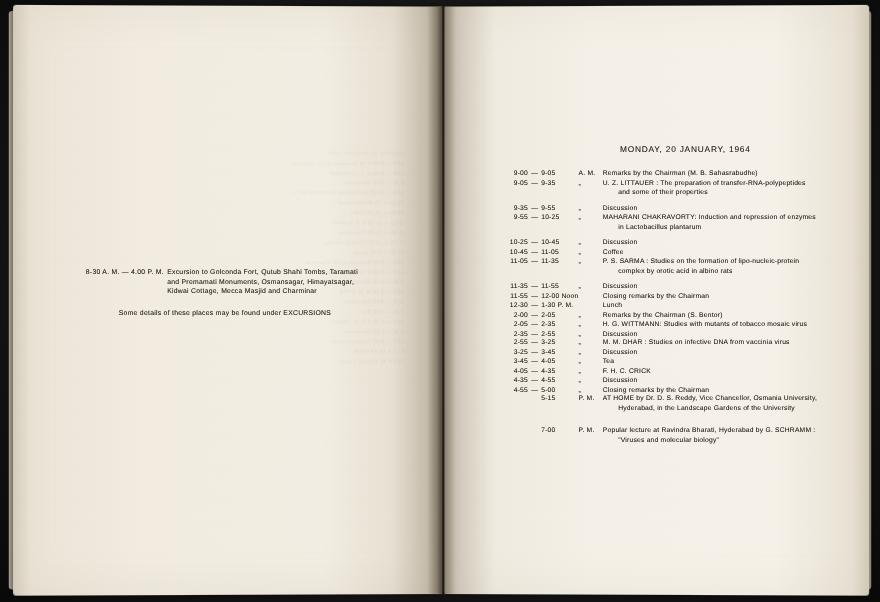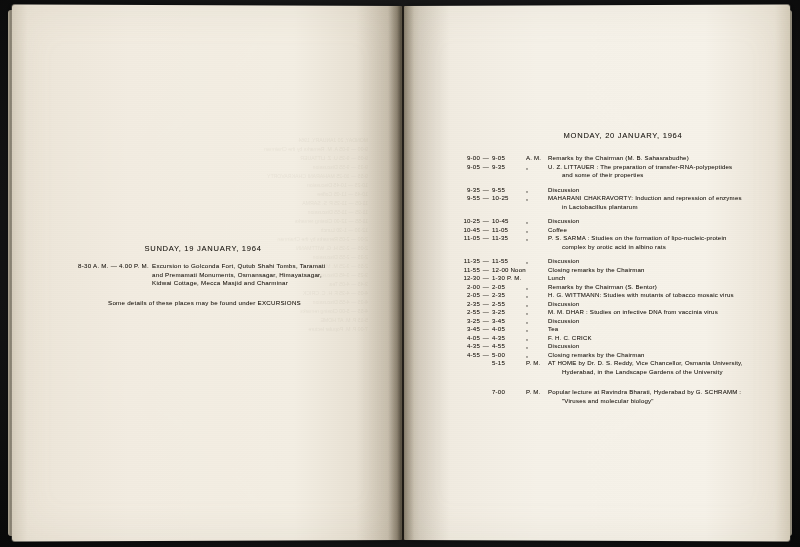--- a/index.html
+++ b/index.html
@@ -228,21 +228,20 @@
         <div>3-25 — 3-45   Discussion</div>
         <div>3-45 — 4-05   Tea</div>
         <div>4-05 — 4-35   F. H. C. CRICK</div>
         <div>4-35 — 4-55   Discussion</div>
         <div>4-55 — 5-00   Closing remarks</div>
         <div>5-15 P. M.    AT HOME</div>
         <div>7-00 P. M.    Popular lecture</div>
       </div>
 
     <div class="sheet" id="left-block">
-      <div class="heading" id="left-heading">SUNDAY, 19 JANUARY, 1964</div>
       <div id="left-rows">
           <div class="left-row">
             <div class="left-time">8-30 A. M. —  4.00 P. M.</div>
             <div class="left-desc">Excursion to Golconda Fort, Qutub Shahi Tombs, Taramati and Premamati Monuments, Osmansagar, Himayatsagar, Kidwai Cottage, Mecca Masjid and Charminar</div>
           </div>
         </div>
       <div id="left-note">Some details of these places may be found under EXCURSIONS</div>
     </div>
 
     <div class="sheet" id="right-block">

